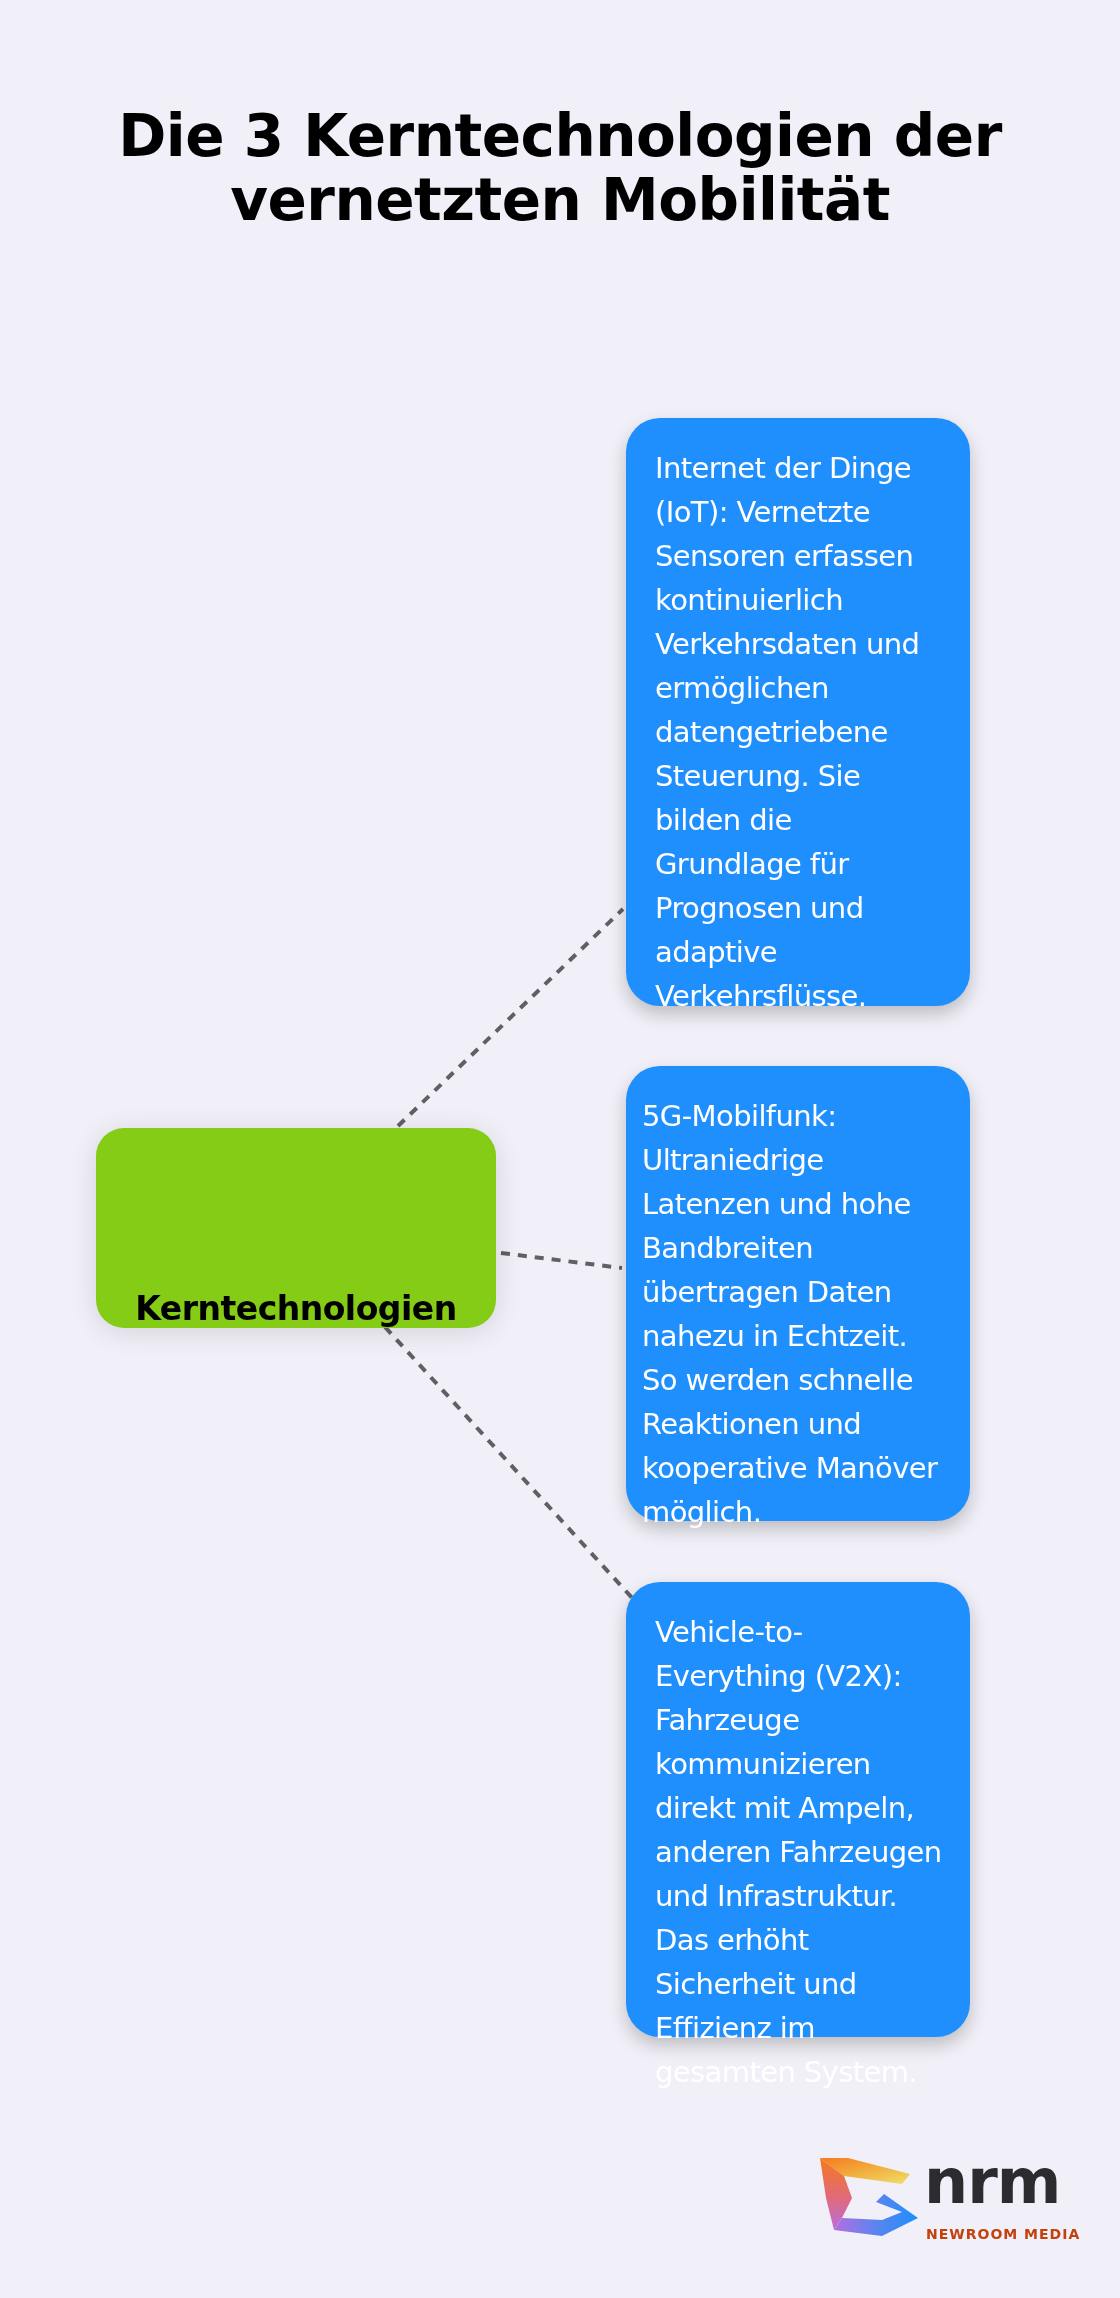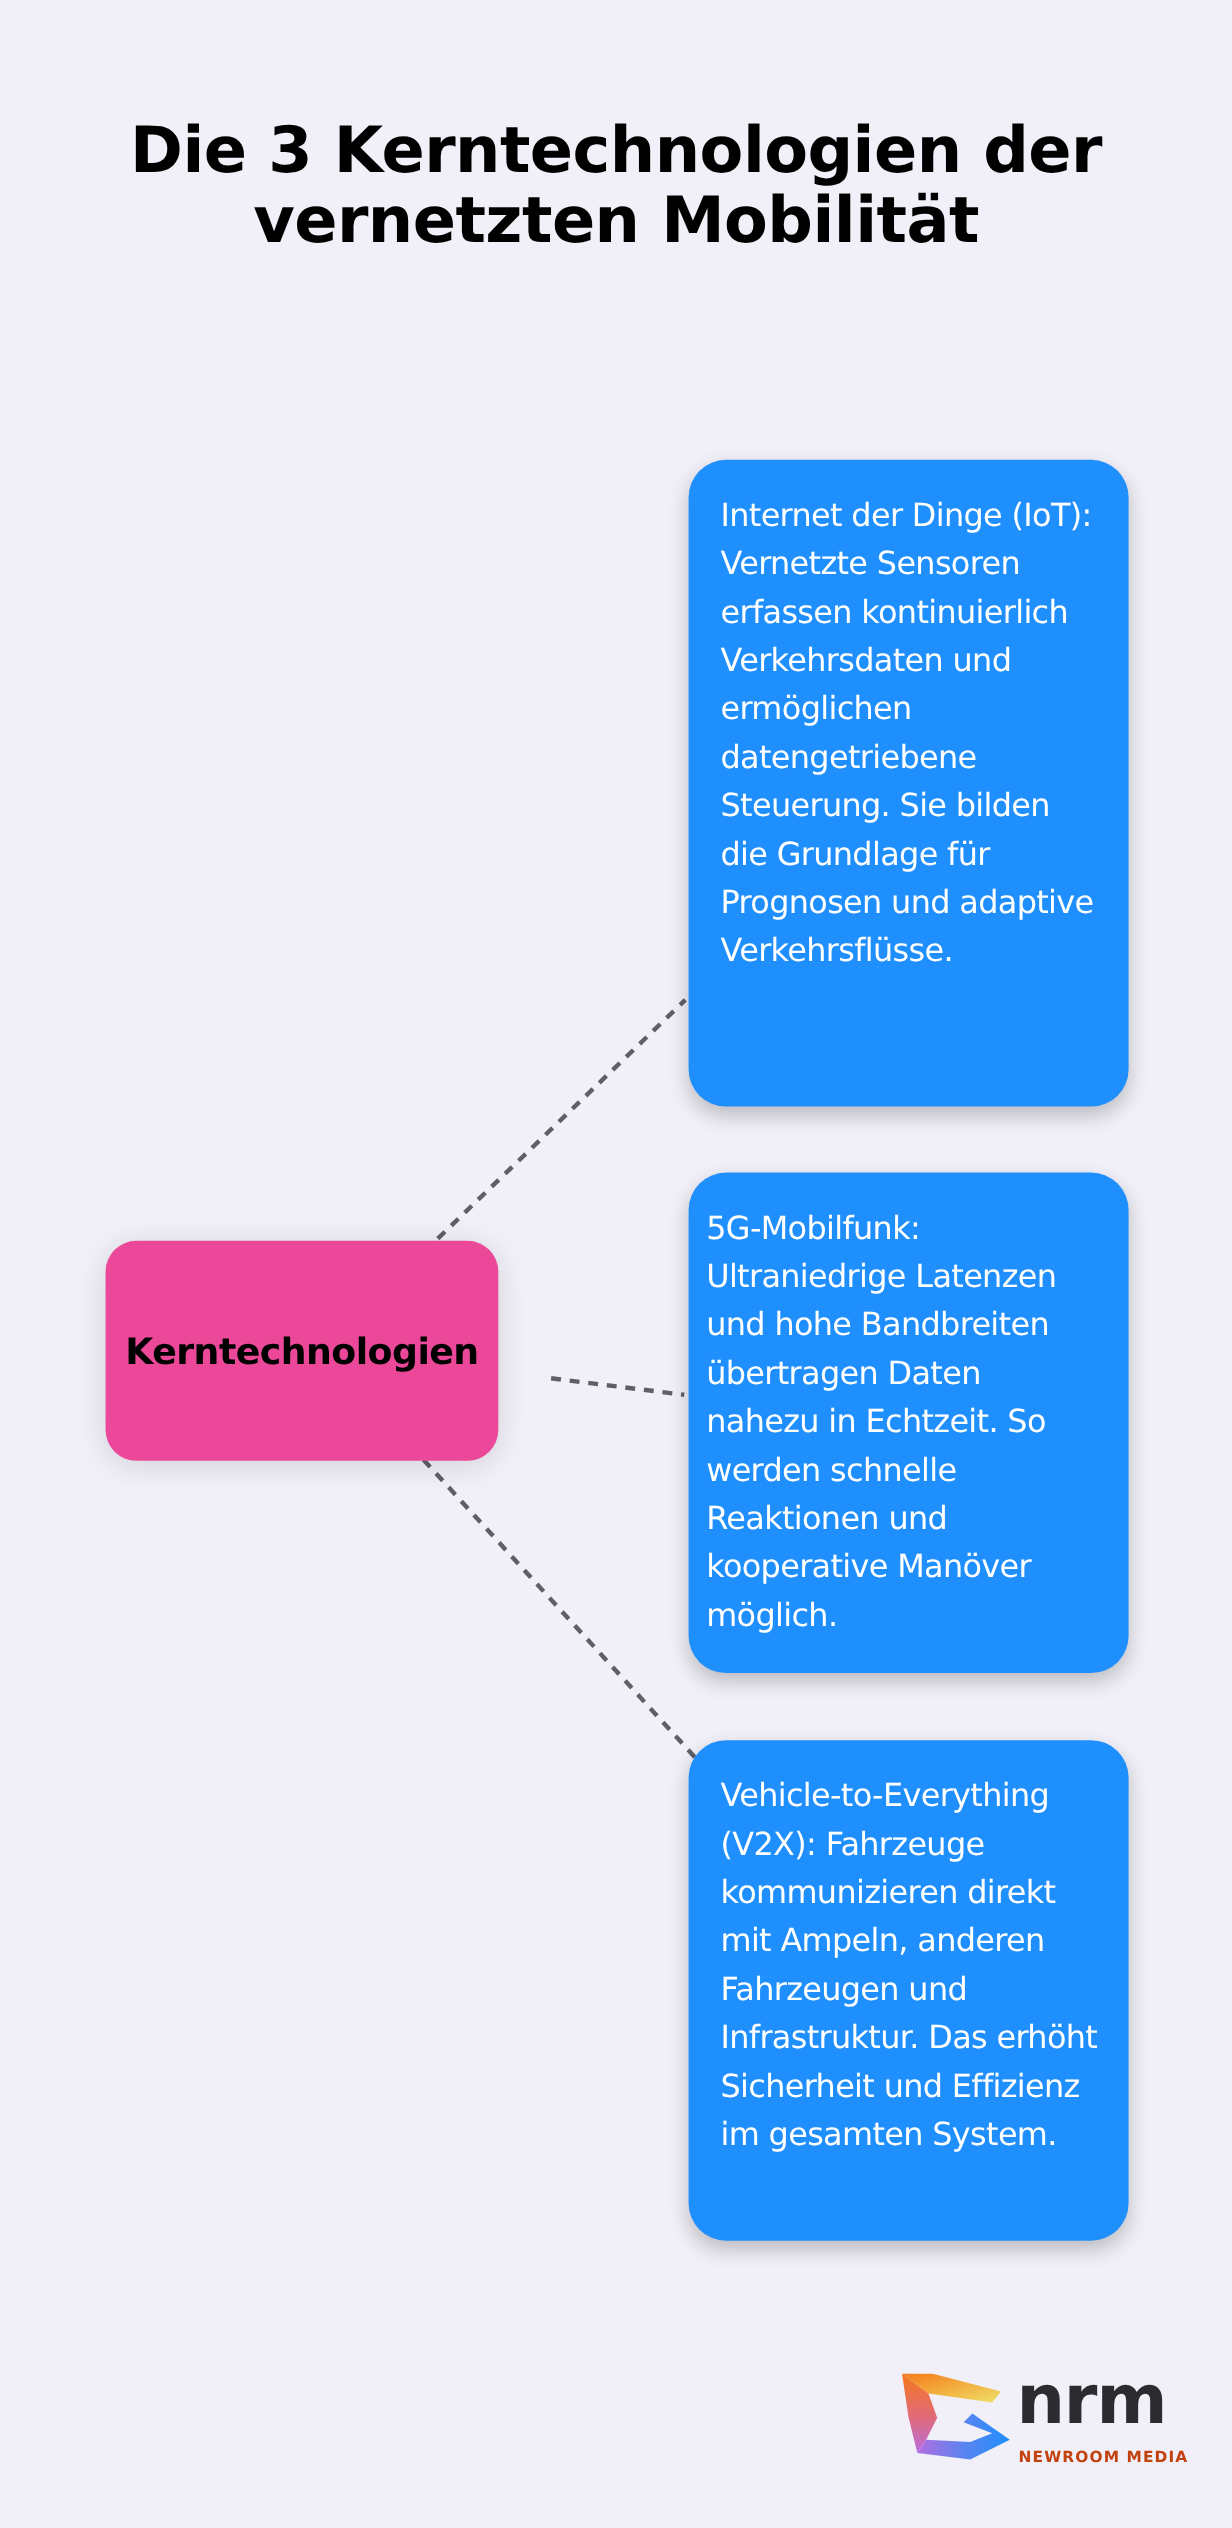--- a/index.html
+++ b/index.html
@@ -15,33 +15,33 @@
       text-align: center;
       font-family: "DejaVu Sans", sans-serif;
       font-weight: bold;
       font-size: 58px; line-height: 64px;
       color: #000;
       letter-spacing: -0.5px;
       margin: 0;
     }
     .connectors { position: absolute; left: 0; top: 0; width: 1120px; height: 2298px; }
     .center-node {
-      position: absolute; left: 96px; top: 1128px; width: 357px; height: 200px;
-      background: #ec4899;
+      position: absolute; left: 96px; top: 1128px; width: 400px; height: 200px;
+      background: #84cc16;
       border-radius: 28px;
       box-shadow: 0 4px 28px rgba(0,0,0,0.12);
-      display: flex; align-items: center; justify-content: center;
+      display: flex; align-items: flex-end; justify-content: center;
     }
     .center-node span {
       font-family: "DejaVu Sans", sans-serif;
       font-weight: bold; font-size: 33px; color: #000;
       letter-spacing: -0.5px;
     }
     .card {
-      position: absolute; left: 626px; width: 400px;
+      position: absolute; left: 626px; width: 344px;
       background: #1f8ffd;
       border-radius: 34px;
       box-shadow: 0 8px 18px rgba(0,0,0,0.22);
       box-sizing: border-box;
       padding: 28px 24px 0 29px;
     }
     .card p {
       margin: 0;
       color: #ffffff;
       font-family: "DejaVu Sans", sans-serif;

